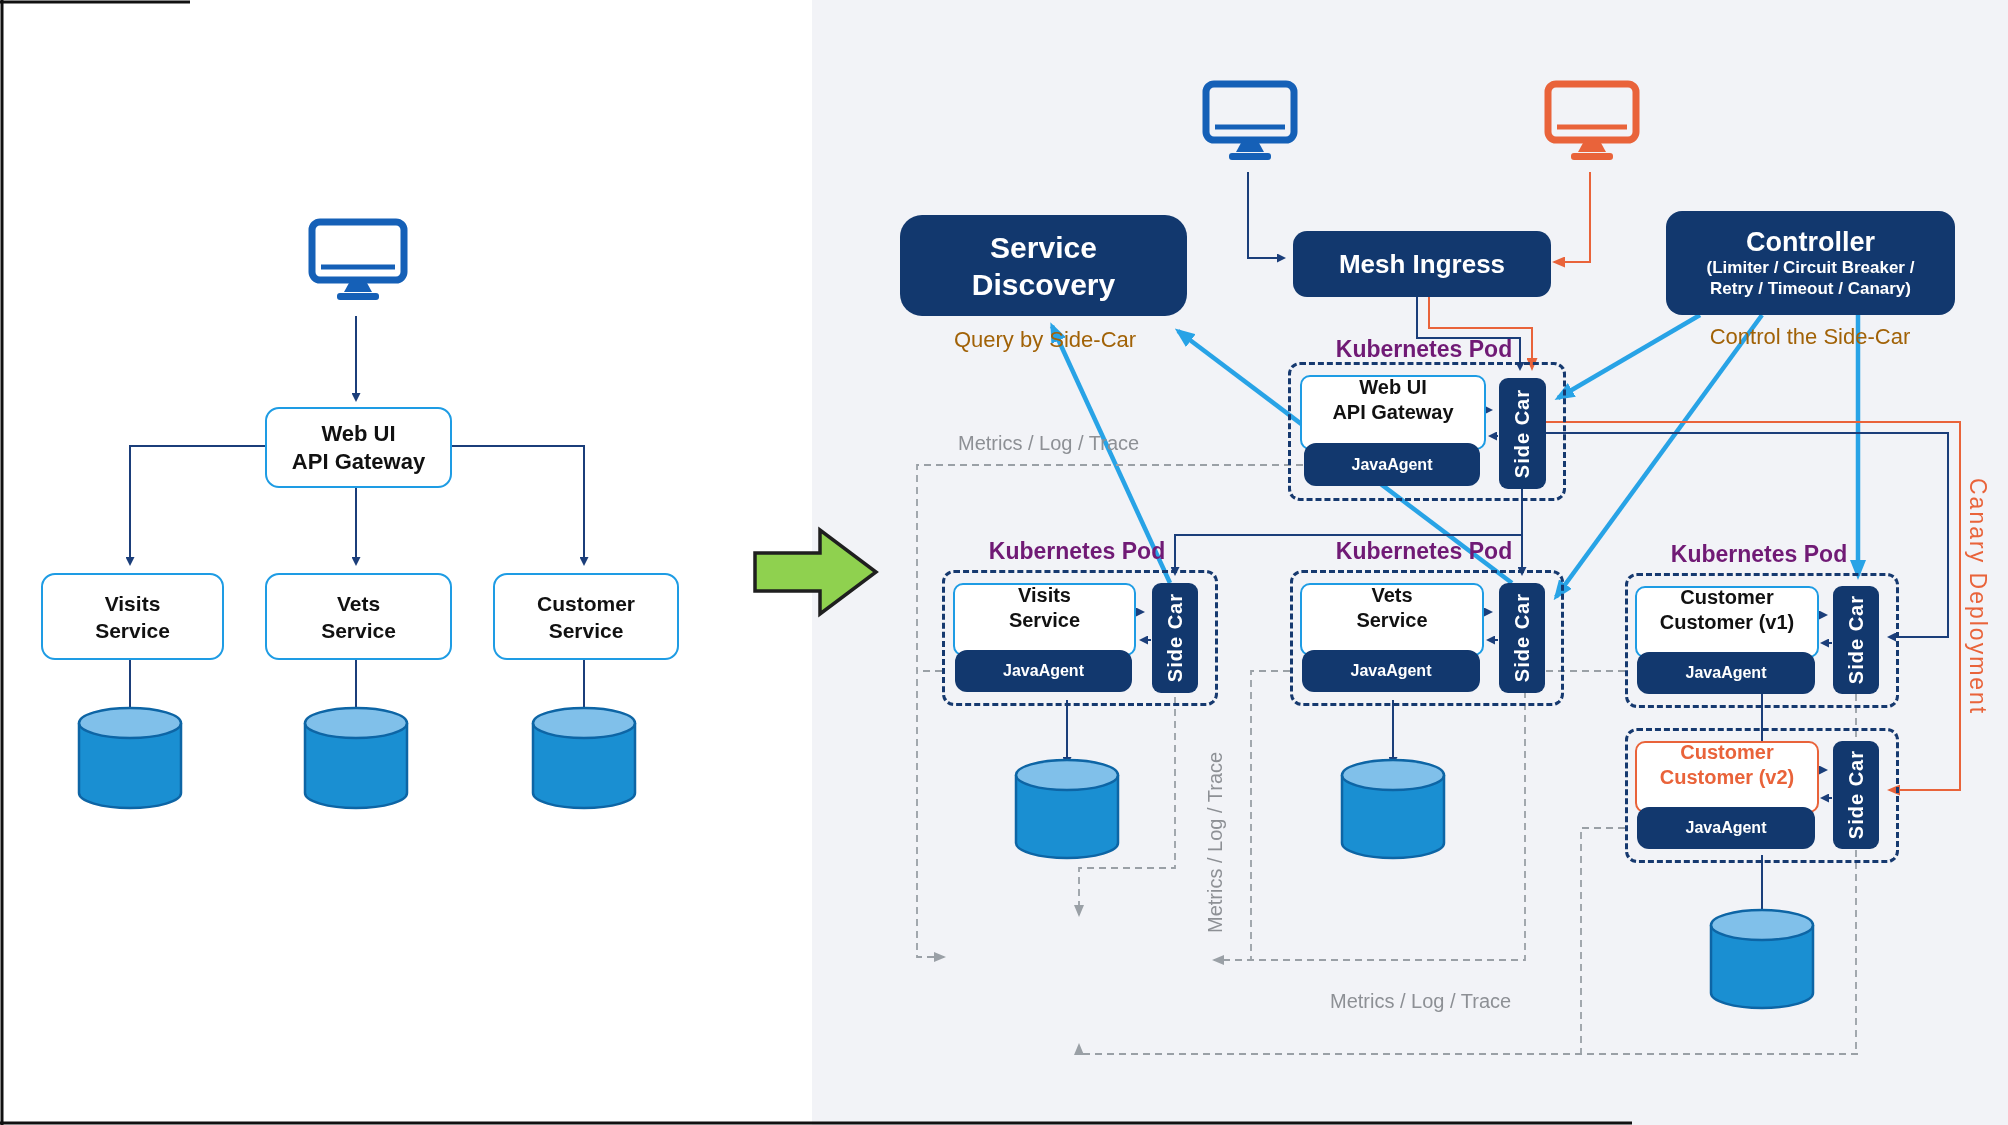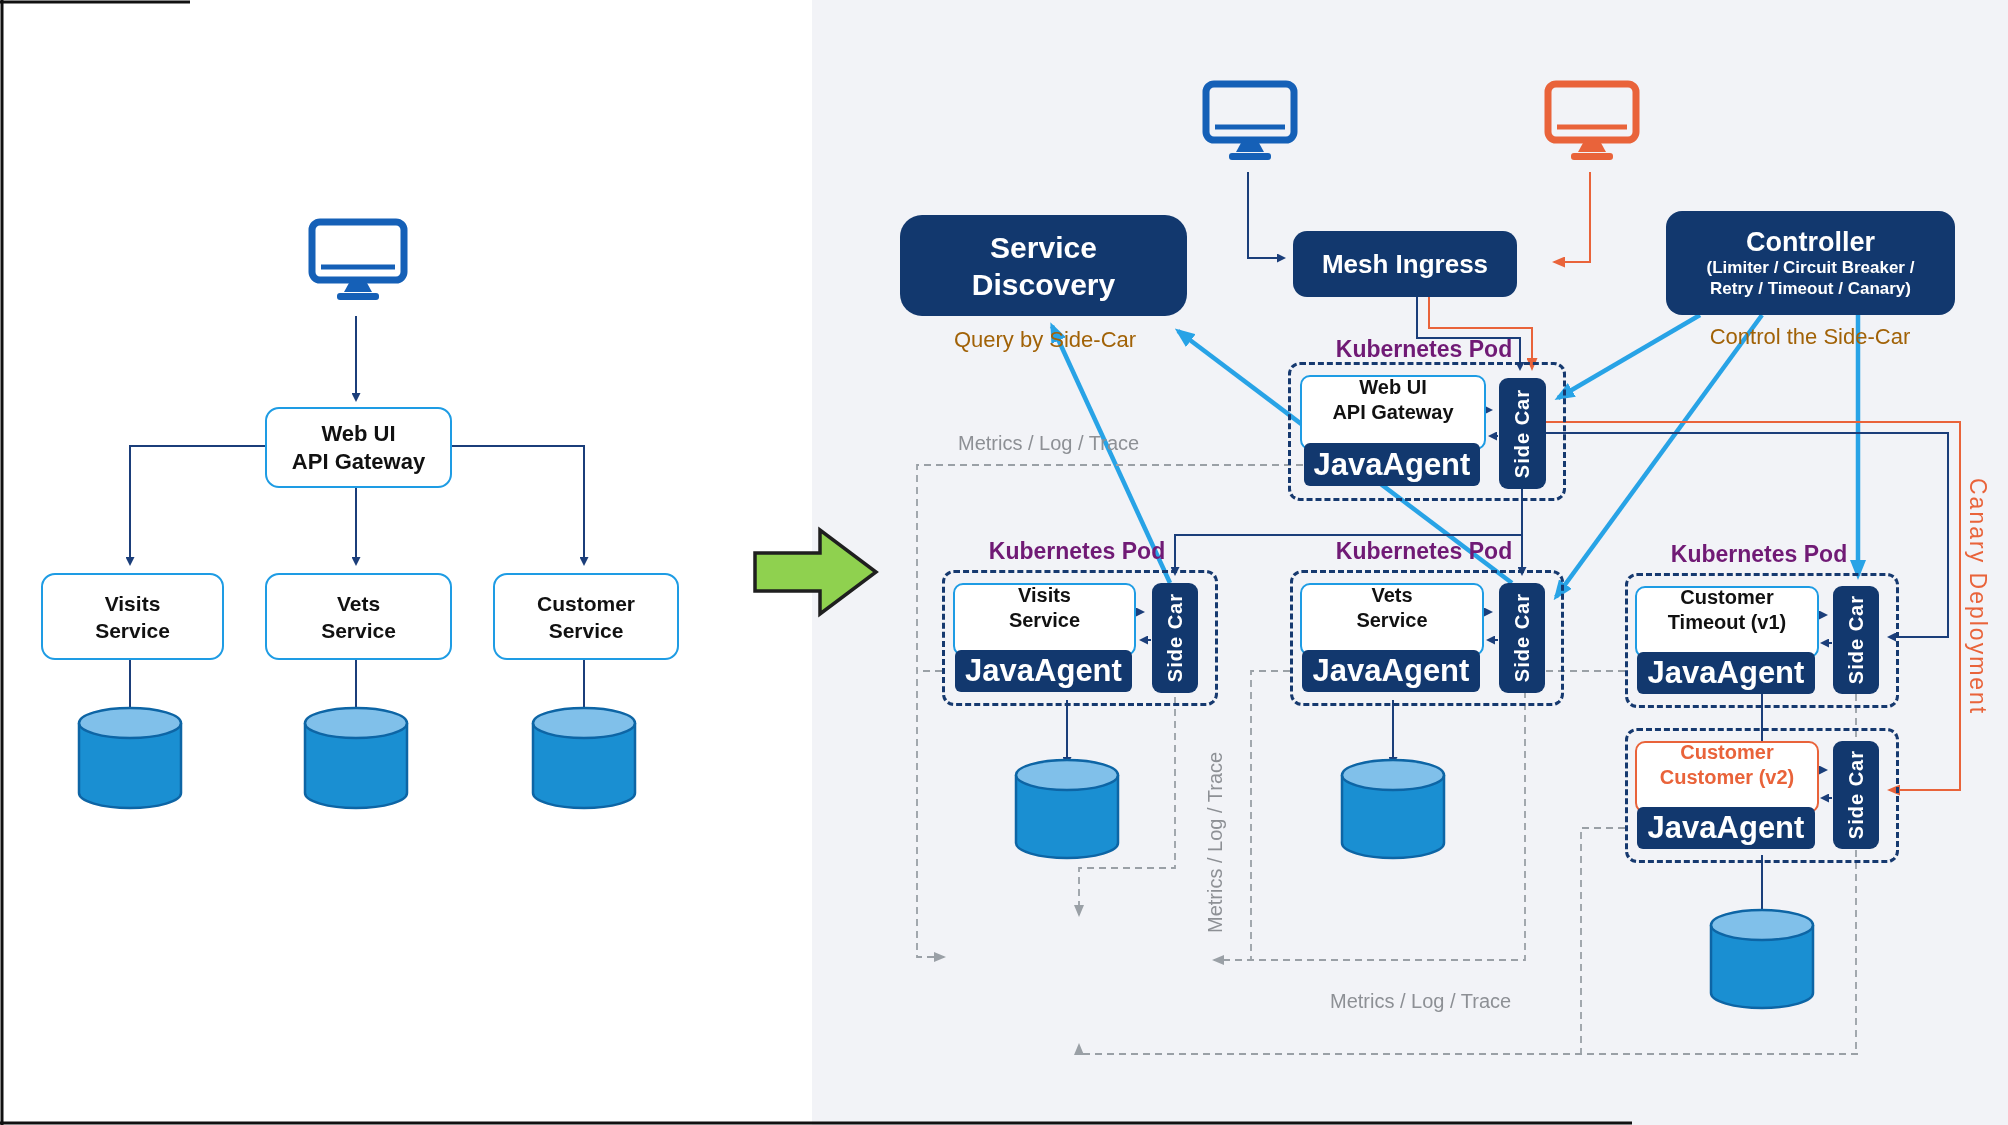--- a/index.html
+++ b/index.html
@@ -7,21 +7,21 @@
          font-family:"Liberation Sans", sans-serif;background:#ffffff;}
   .abs{position:absolute;}
   #gray-panel{left:812px;top:0;width:1196px;height:1125px;background:#f2f3f7;}
   #wires{left:0;top:0;width:2008px;height:1125px;z-index:1;}
   .node{z-index:2;display:flex;flex-direction:column;align-items:center;justify-content:center;text-align:center;}
   .navy{background:#12386e;color:#fff;font-weight:bold;}
   .whitebox{background:#fff;border:2px solid #1e9ce4;color:#111;}
   .pod{border:3px dashed #16396f;border-radius:12px;background:transparent;z-index:2;}
   .pod-label{color:#701a75;font-weight:bold;font-size:23px;z-index:2;text-align:center;}
   .svc-text{font-size:21px;line-height:27px;color:#111;font-weight:bold;}
-  .agent{border-radius:6px;font-size:31px;z-index:3;}
+  .agent{border-radius:12px;font-size:16px;z-index:3;}
   .sidecar{border-radius:9px;z-index:3;}
   .sidecar span{writing-mode:vertical-rl;transform:rotate(180deg);font-size:20px;font-weight:bold;letter-spacing:1px;}
   .black-label{color:#a16207;font-size:22px;text-align:center;z-index:2;}
   .gray-label{color:#8d9095;font-size:20px;z-index:2;white-space:nowrap;}
   .v-text{writing-mode:vertical-rl;transform:rotate(180deg);}
   .canary-label{color:#e9633a;font-size:23px;letter-spacing:2px;writing-mode:vertical-rl;z-index:2;white-space:nowrap;}
   .sd-title{font-size:30px;line-height:37px;}
   .mesh-title{font-size:26px;}
   .ctl-title{font-size:27px;line-height:30px;}
   .ctl-sub{font-size:17px;line-height:21px;font-weight:bold;}
@@ -193,21 +193,21 @@
   </div>
 
   <div class="abs node navy" style="left:900px;top:215px;width:287px;height:101px;border-radius:22px">
     <div class="sd-title">
       <div>Service</div>
       <div>Discovery</div>
     </div>
   </div>
   <div class="abs black-label" style="left:915px;top:327px;width:260px">Query by Side-Car</div>
 
-  <div class="abs node navy" style="left:1293px;top:231px;width:224px;height:66px;border-radius:14px">
+  <div class="abs node navy" style="left:1293px;top:231px;width:258px;height:66px;border-radius:14px">
     <div class="mesh-title">Mesh Ingress</div>
   </div>
 
   <div class="abs node navy" style="left:1666px;top:211px;width:289px;height:104px;border-radius:16px">
     <div class="ctl-title">Controller</div>
     <div class="ctl-sub">(Limiter / Circuit Breaker /</div>
     <div class="ctl-sub">Retry / Timeout / Canary)</div>
   </div>
   <div class="abs black-label" style="left:1680px;top:324px;width:260px">Control the Side-Car</div>
 
@@ -248,21 +248,21 @@
   <div class="abs node navy agent" style="left:1302px;top:650px;width:178px;height:42px">JavaAgent</div>
   <div class="abs node navy sidecar" style="left:1499px;top:583px;width:46px;height:110px">
       <span>Side Car</span>
     </div>
 
   <div class="abs pod-label" style="left:1625px;top:541px;width:268px">Kubernetes Pod</div>
   <div class="abs pod" style="left:1625px;top:573px;width:268px;height:129px"></div>
   <div class="abs node whitebox" style="left:1635px;top:586px;width:180px;height:68px;border-radius:10px;z-index:2">
     <div class="svc-text" style="font-size:20px;line-height:25px;margin-bottom:24px">
       <div>Customer</div>
-      <div>Timeout (v1)</div>
+      <div>Customer (v1)</div>
     </div>
   </div>
   <div class="abs node navy agent" style="left:1637px;top:652px;width:178px;height:42px">JavaAgent</div>
   <div class="abs node navy sidecar" style="left:1833px;top:586px;width:46px;height:108px">
       <span>Side Car</span>
     </div>
 
   <div class="abs pod" style="left:1625px;top:728px;width:268px;height:129px"></div>
   <div class="abs node whitebox" style="left:1635px;top:741px;width:180px;height:68px;border-radius:10px;z-index:2;border-color:#e9633a">
     <div class="svc-text" style="font-size:20px;line-height:25px;margin-bottom:24px;color:#e9633a">

